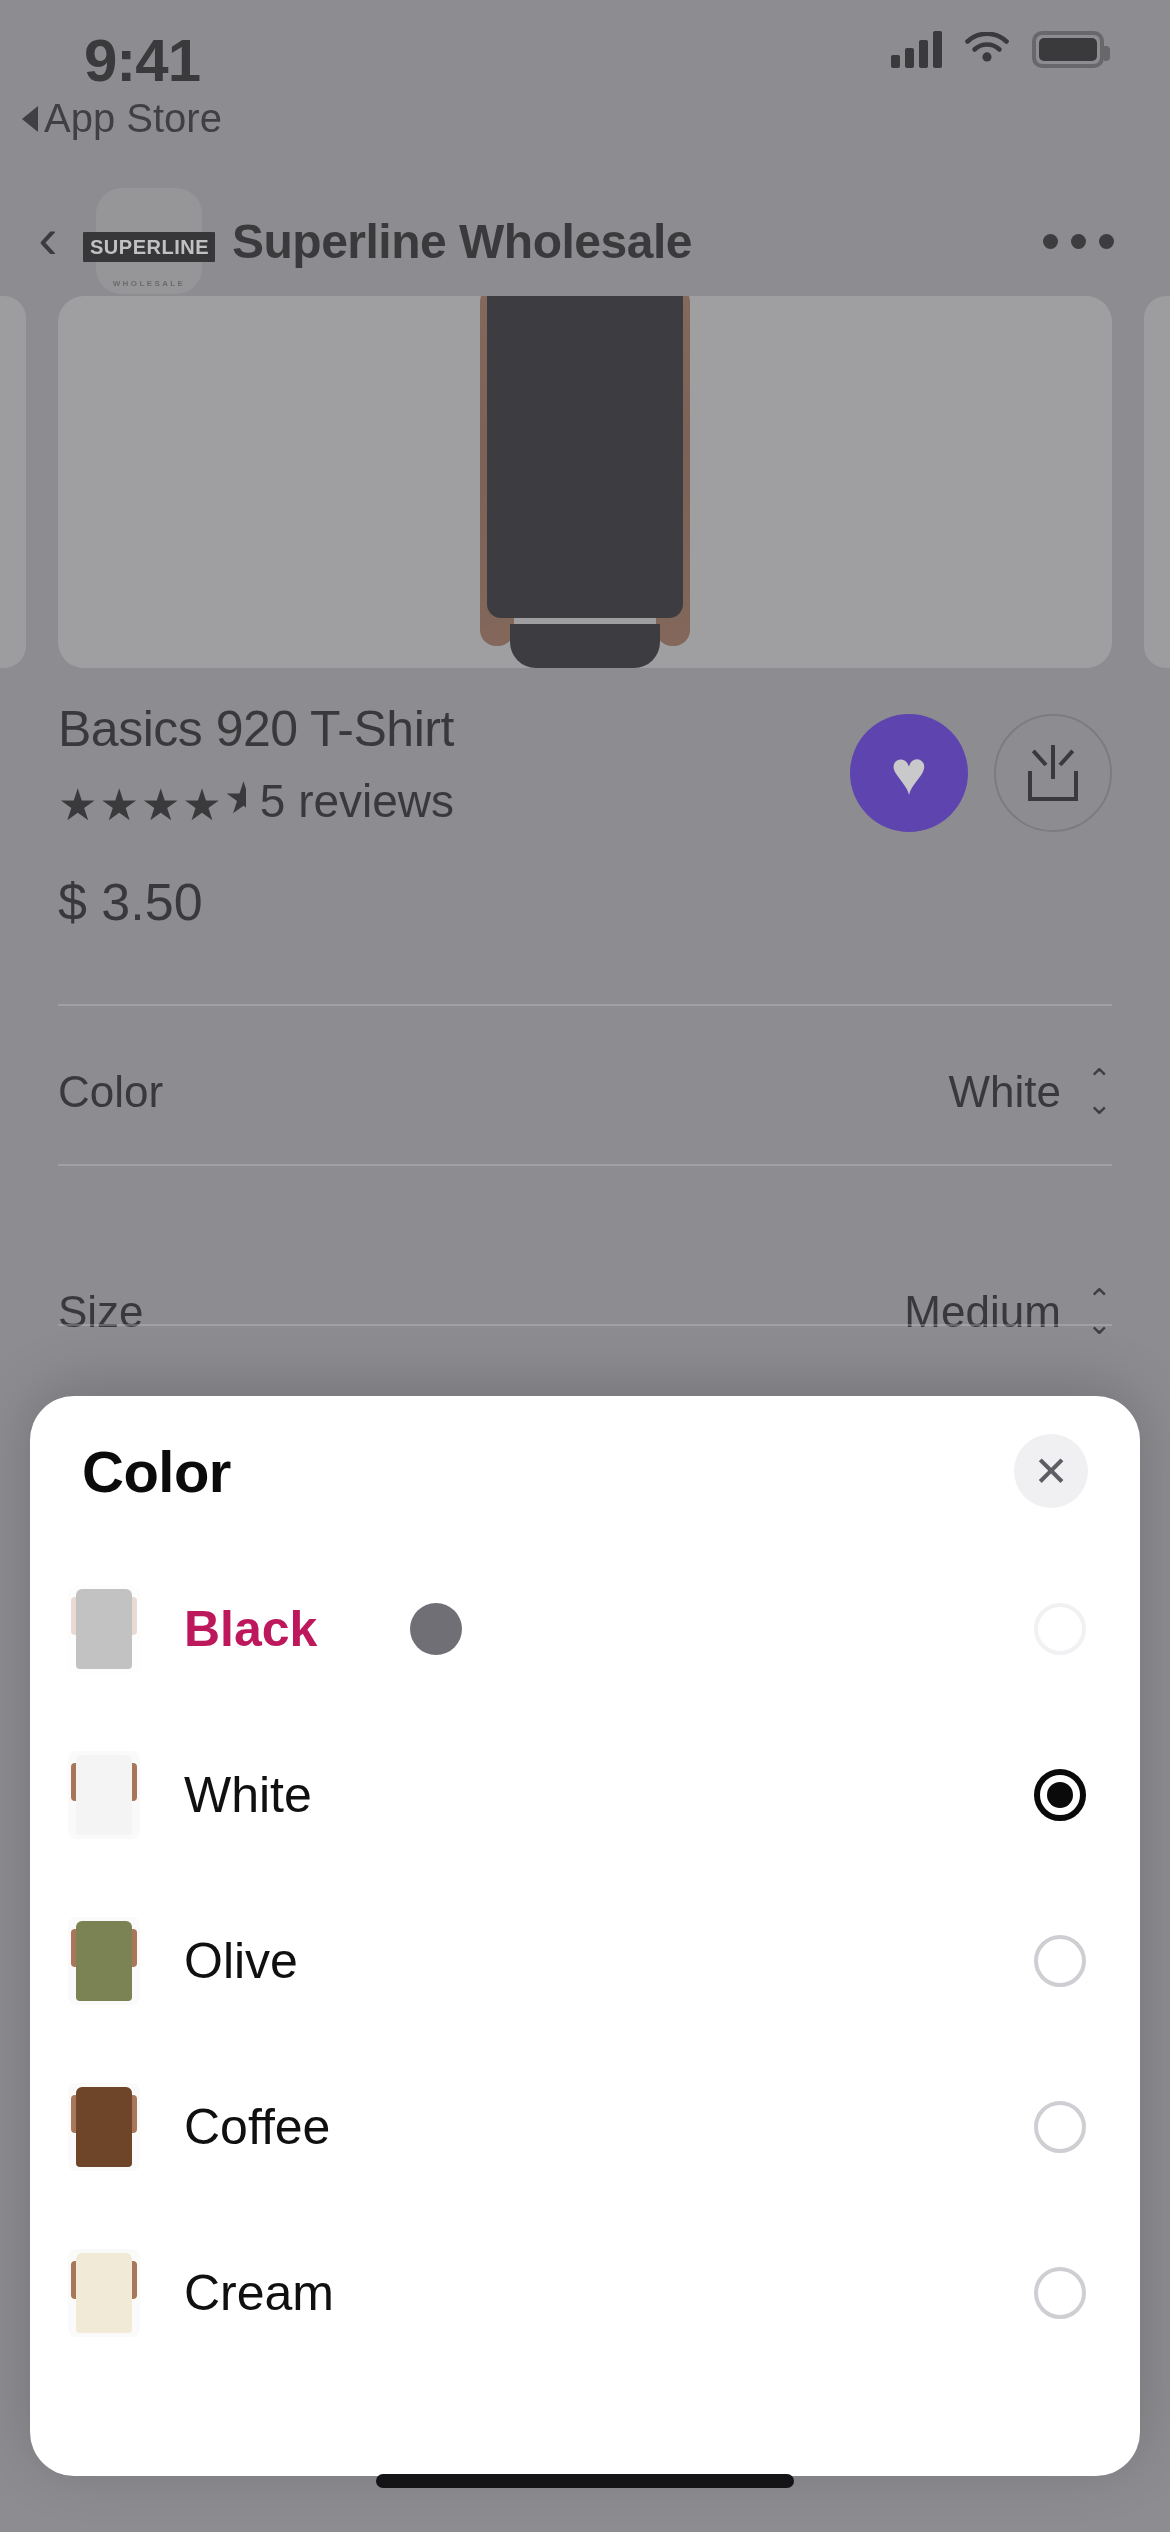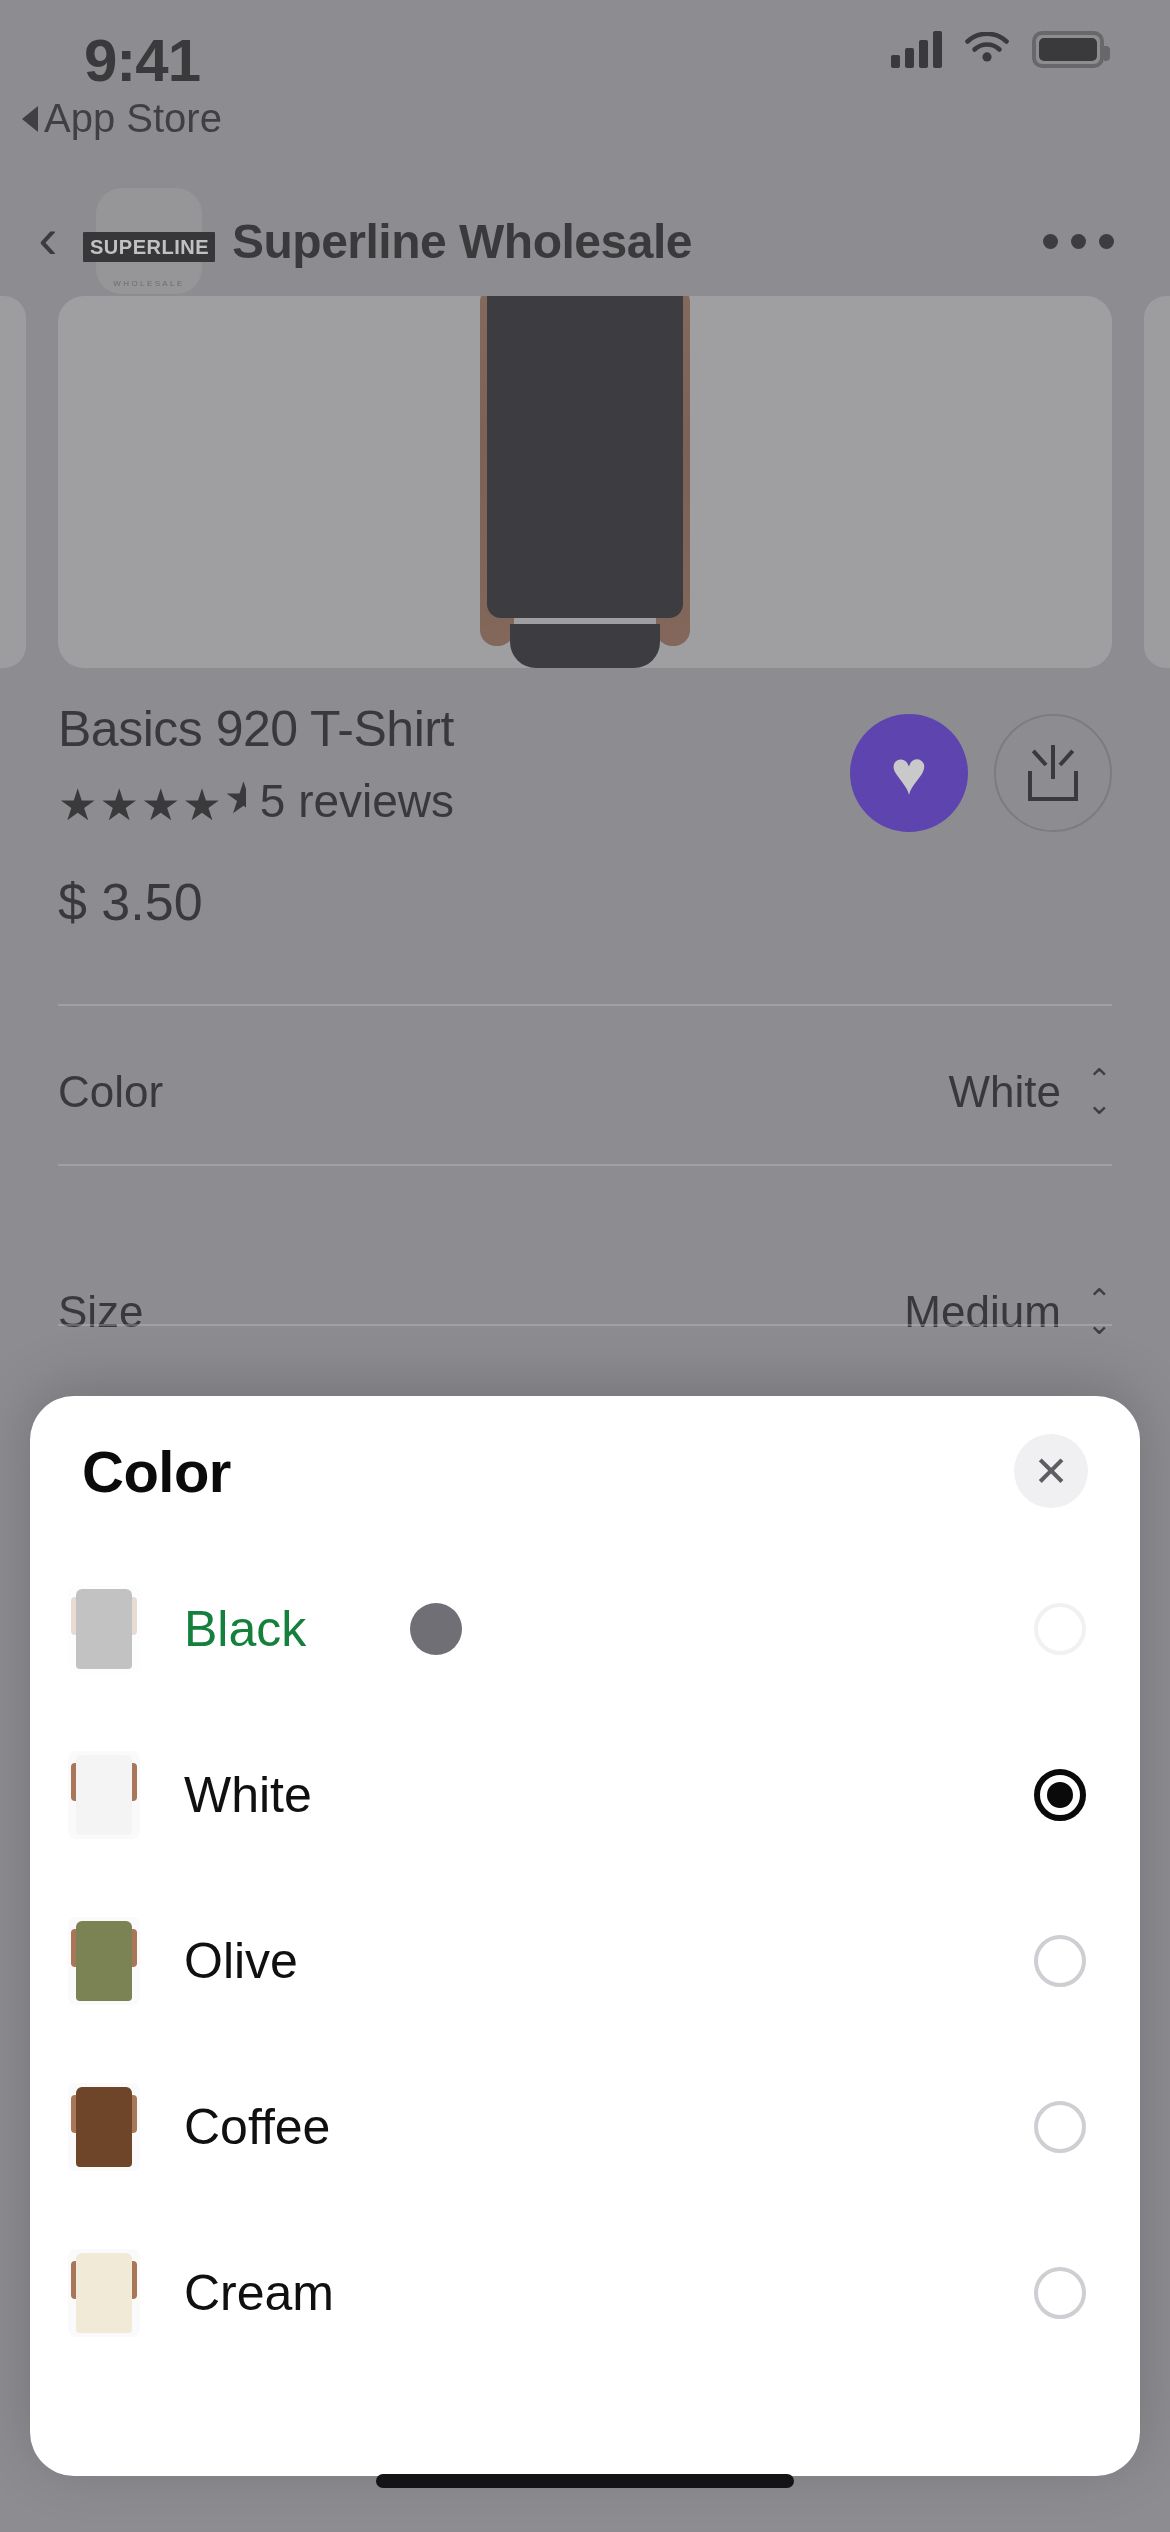--- a/index.html
+++ b/index.html
@@ -84,21 +84,21 @@
     display:flex; flex-direction:column; align-items:center; justify-content:center;
     flex:0 0 auto;
   }
   .applogo .mark{
     background:#0d0d0d; color:#f2f2f2;
     font-size:20px; font-weight:800; letter-spacing:.5px;
     padding:5px 6px 5px 7px; line-height:1; border-radius:1px;margin-top:38px;
   }
   .applogo .sub{
     margin-top:17px; font-size:8px; letter-spacing:2.4px;
-    color:rgba(40,40,40,.55); font-weight:400;
+    color:rgba(40,40,40,.55); font-weight:700;
   }
   .nav-title{
     margin-left:30px;
     font-size:48px; font-weight:600; color:#111; letter-spacing:-.5px;
   }
   .nav-more{
     margin-left:auto; margin-right:56px;
     display:flex; gap:13px;
   }
   .nav-more span{ width:15px;height:15px;border-radius:50%;background:#161616; display:block;}
@@ -229,21 +229,21 @@
     border:4px solid #cfcfd3; background:#fff;
   }
   .radio.sel{
     border:6px solid #0a0a0a;
     display:flex; align-items:center; justify-content:center;
   }
   .radio.sel:after{
     content:""; width:26px; height:26px; border-radius:50%; background:#0a0a0a;
   }
   .radio.disabled{ border-color:#f1f1f3; }
-  .color-row.disabled .c-name{ color:#15803d; }
+  .color-row.disabled .c-name{ color:#be185d;font-weight:bold; }
   .color-row.disabled .thumb{ opacity:.26; }
 
   
   #home-indicator{
     position:absolute; bottom:44px; left:50%; transform:translateX(-50%);
     width:418px; height:14px; border-radius:8px; background:#141417;
   }
 </style>
 </head>
 <body>

